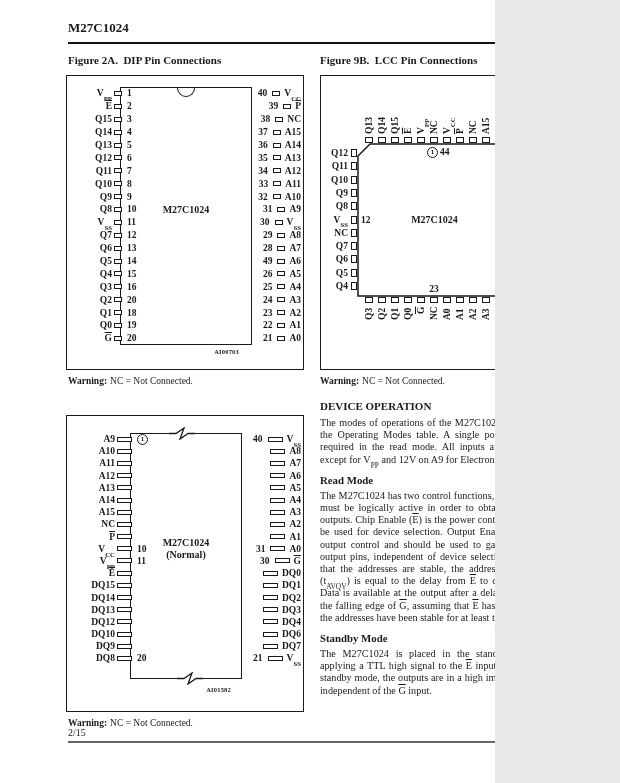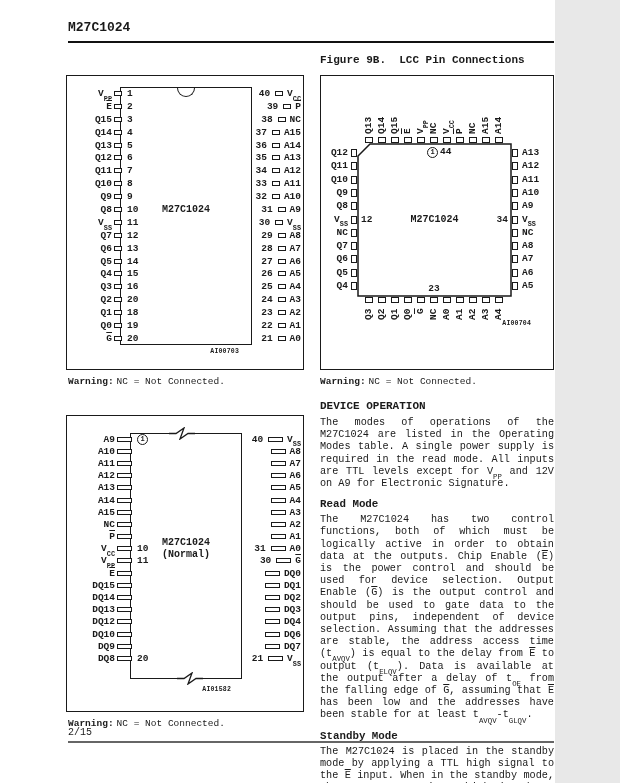--- a/index.html
+++ b/index.html
@@ -1,17 +1,17 @@
 <!DOCTYPE html>
 <html><head>
 <meta charset="utf-8">
 <style>
   html,body{margin:0;padding:0;background:#e8e8e8;}
-  .page{position:relative;width:555px;height:783px;background:#fff;
-        font-family:Liberation Mono, monospace;color:#1a1a1a;overflow:hidden;}
+  .page{position:relative;width:495px;height:783px;background:#fff;
+        font-family:Liberation Serif, serif;color:#1a1a1a;overflow:hidden;}
   .content{position:absolute;left:68px;top:20px;width:486px;height:750px;}
   .hdr{position:absolute;left:0;top:0;width:486px;font-size:13px;font-weight:bold;
        padding-bottom:6px;border-bottom:2px solid #111;}
   .figtitle{position:absolute;font-size:11px;font-weight:bold;white-space:pre;}
   .figbox{position:absolute;border:1.5px solid #1a1a1a;background:#fff;box-sizing:border-box;}
   .warning{position:absolute;font-size:9.5px;}
   .warning b{margin-right:3px;}
   
   .pkg{position:absolute;inset:0;font-size:9.5px;font-weight:bold;}
   sub{font-size:0.72em;position:relative;top:2px;line-height:0;}
@@ -63,20 +63,21 @@
   .footer .rule{margin-top:3px;border-top:2px solid #666;width:486px;height:0;}
 </style>
 </head>
 <body>
 
 <div class="page">
   <div class="content">
 
     <div class="hdr">M27C1024</div>
 
+    <div class="figtitle" style="left:0;top:34px">Figure 2A.  DIP Pin Connections</div>
     <div class="figbox" style="left:-2px;top:55px;width:238px;height:295px">
       <div class="pkg dip">
         <div class="pbody" style="left:53px;top:11px;width:132px;height:258px"></div>
         <div class="notch"></div>
         <div class="rows" id="dip-rows">
             <div class="prow">
               <span class="plab">V<sub>PP</sub></span>
               <span class="stub"></span>
               <span class="pnum">1</span>
               <span class="psp"></span>
@@ -190,21 +191,21 @@
               <span class="psp"></span>
               <span class="pnum r">28</span>
               <span class="stub"></span>
               <span class="plab r">A7</span>
             </div>
             <div class="prow">
               <span class="plab">Q5</span>
               <span class="stub"></span>
               <span class="pnum">14</span>
               <span class="psp"></span>
-              <span class="pnum r">27</span>
+              <span class="pnum r">49</span>
               <span class="stub"></span>
               <span class="plab r">A6</span>
             </div>
             <div class="prow">
               <span class="plab">Q4</span>
               <span class="stub"></span>
               <span class="pnum">15</span>
               <span class="psp"></span>
               <span class="pnum r">26</span>
               <span class="stub"></span>

